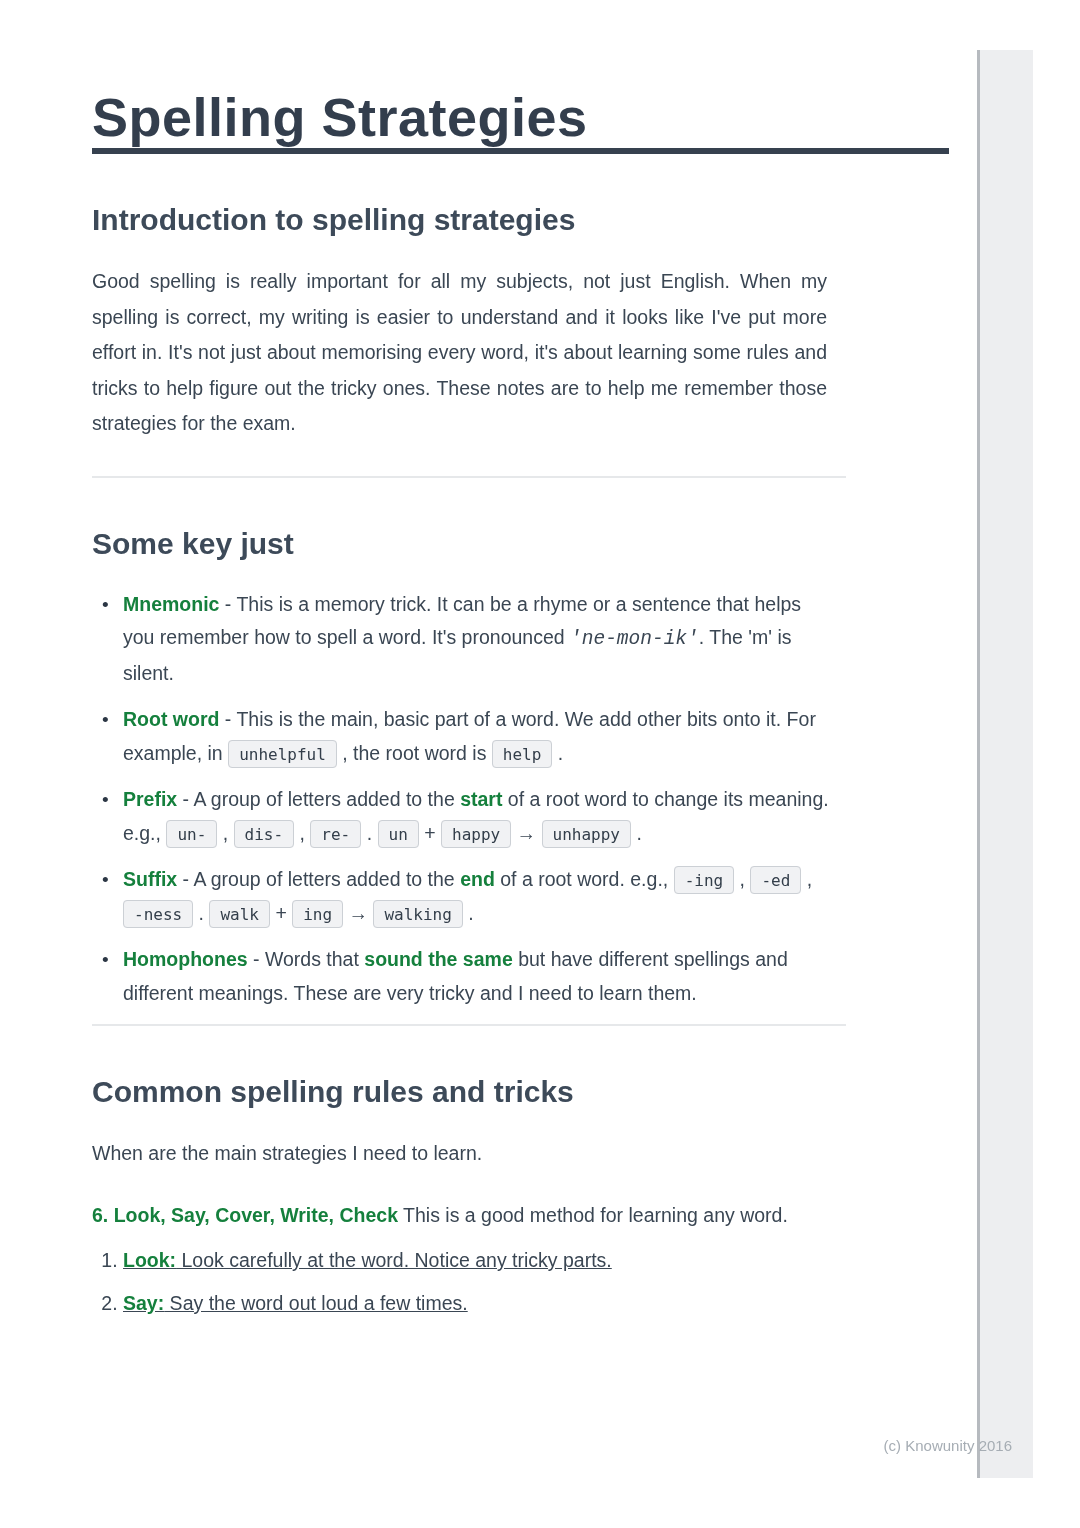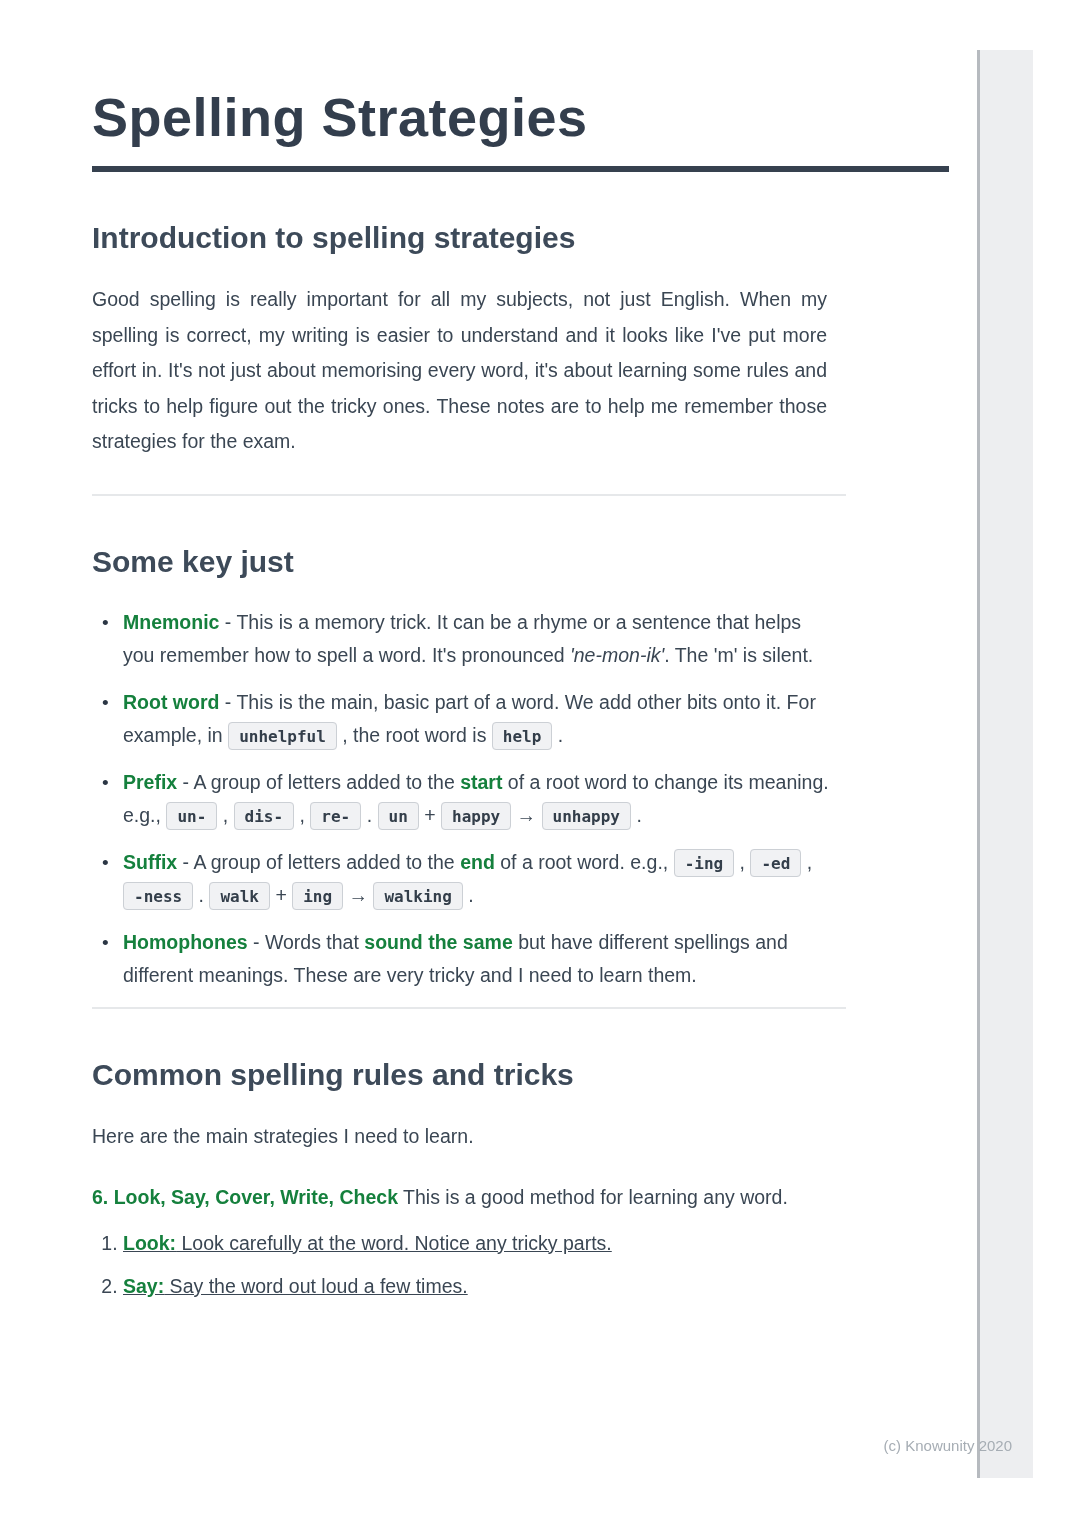--- a/index.html
+++ b/index.html
@@ -12,21 +12,20 @@
     overflow: hidden;
     color: #3a4653;
   }
   .doc {
     position: absolute;
     left: 92px; top: 0;
     width: 857px;
   }
   h1 {
     margin: 86px 0 0 0;
-    padding-bottom: 18px;
     font-size: 54px;
     line-height: 1.15;
     font-weight: bold;
     letter-spacing: 0.5px;
     color: #333e4d;
     border-bottom: 6px solid #36414f;
   }
   h2 {
     margin: 48px 0 0 0;
     font-size: 30px;
@@ -77,24 +76,24 @@
   }
   ol.steps > li {
     margin: 0 0 17px 0;
     font-size: 19.5px;
     line-height: 26px;
     color: #3a4653;
     text-decoration: underline;
   }
   ol.steps > li::marker { color: #3a4653; }
   .b { font-weight: bold; color: #15803d; }
-  .i { font-style: italic; }
+  .i { font-style: italic; font-family: Liberation Mono, monospace; }
   code.chip {
     font-family: "DejaVu Sans Mono", monospace;
-    font-weight: bold;
+    font-weight: normal;
     font-size: 16px;
     line-height: 1;
     color: #333e4a;
     background: #f1f2f4;
     border: 1.5px solid #ccd0d5;
     border-radius: 4px;
     padding: 4px 10px 3px 10px;
     white-space: pre-wrap;
     -webkit-box-decoration-break: clone;
     box-decoration-break: clone;
@@ -137,24 +136,24 @@
       <li><span class="b">Prefix</span><span class=""> - A group of letters added to the </span><span class="b">start</span><span class=""> of a root word to change its meaning. e.g., </span><code class="chip">un-</code><span class=""> , </span><code class="chip">dis-</code><span class=""> , </span><code class="chip">re-</code><span class=""> . </span><code class="chip">un</code><span class=""> + </span><code class="chip">happy</code><span class=""> → </span><code class="chip">unhappy</code><span class=""> .</span></li>
       <li><span class="b">Suffix</span><span class=""> - A group of letters added to the </span><span class="b">end</span><span class=""> of a root word. e.g., </span><code class="chip">-ing</code><span class=""> , </span><code class="chip">-ed</code><span class=""> , </span><code class="chip">-ness</code><span class=""> . </span><code class="chip">walk</code><span class=""> + </span><code class="chip">ing</code><span class=""> → </span><code class="chip">walking</code><span class=""> .</span></li>
       <li><span class="b">Homophones</span><span class=""> - Words that </span><span class="b">sound the same</span><span class=""> but have different spellings and different meanings. These are very tricky and I need to learn them.</span></li>
     </ul>
   </section>
 
   <hr class="hr-tight">
 
   <section>
     <h2>Common spelling rules and tricks</h2>
-    <p class="para"><span class="">Here are the main strategies I need to learn.</span></p>
+    <p class="para"><span class="">When are the main strategies I need to learn.</span></p>
     <p class="para"><span class="b">6. Look, Say, Cover, Write, Check</span><span class=""> This is a good method for learning any word.</span></p>
     <ol class="steps">
       <li><span class="b">Look:</span><span class=""> Look carefully at the word. Notice any tricky parts.</span></li>
       <li><span class="b">Say:</span><span class=""> Say the word out loud a few times.</span></li>
     </ol>
   </section>
 
 </div>
 
 <div class="scroll-strip"></div>
-<div class="footer">(c) Knowunity 2020</div>
+<div class="footer">(c) Knowunity 2016</div>
 
 </body></html>

